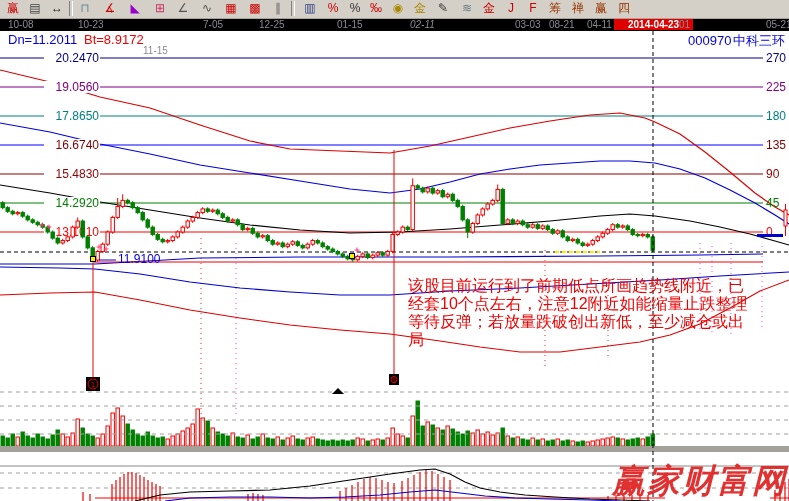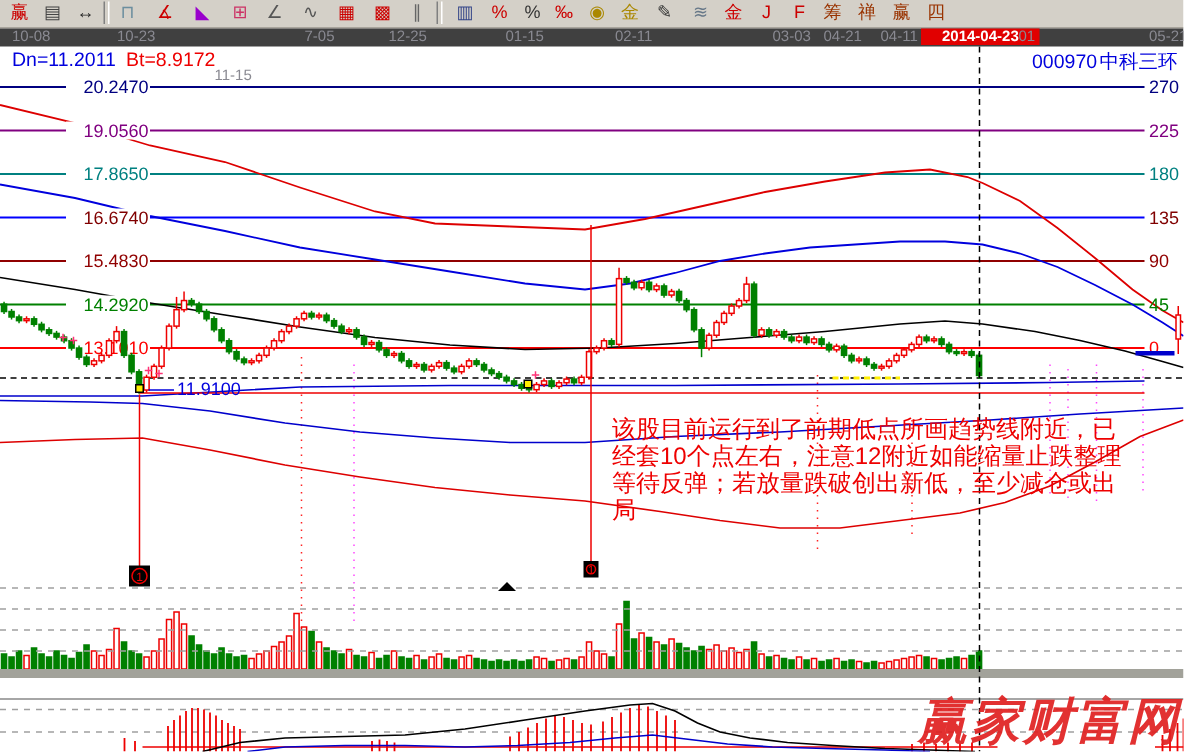--- a/index.html
+++ b/index.html
@@ -5,21 +5,21 @@
   html,body{margin:0;padding:0;background:#ffffff;}
   body{width:789px;height:501px;position:relative;overflow:hidden;
        font-family:"Liberation Sans",sans-serif;}
   #topbars{position:absolute;top:0;left:0;width:789px;z-index:2;}
   #toolbar{position:relative;height:18px;background:#d4d0c8;
            border-bottom:1px solid #a8a49c;}
   .tb-icon{position:absolute;top:0;width:20px;height:16px;line-height:16px;
            text-align:center;font-size:12px;cursor:pointer;}
   .tb-sep{position:absolute;top:1px;width:2px;height:15px;
           border-left:1px solid #808080;border-right:1px solid #ffffff;}
-  #dateaxis{position:relative;height:12px;background:#404040;}
+  #dateaxis{position:relative;height:12px;background:#000000;}
   .date-label{position:absolute;top:0;font-size:10px;color:#8a8a92;
               white-space:nowrap;letter-spacing:0px;}
   .date-label.hl{background:#e10000;color:#ffffff;padding:0 14px;font-weight:bold;}
   #chart-svg{position:absolute;top:0;left:0;z-index:1;}
   text{font-family:"Liberation Sans",sans-serif;}
 </style>
 </head>
 <body>
 
 <div id="topbars">
@@ -54,23 +54,23 @@
       <div class="tb-sep" style="left: 69px;"></div>
       <div class="tb-sep" style="left: 291px;"></div>
     </div>
   <div id="dateaxis">
       <span class="date-label" style="left: 8px;">10-08</span>
       <span class="date-label" style="left: 78px;">10-23</span>
       <span class="date-label" style="left: 143px; margin-top: 26px;">11-15</span>
       <span class="date-label" style="left: 203px;">7-05</span>
       <span class="date-label" style="left: 259px; text-align: right;">12-25</span>
       <span class="date-label" style="left: 337px;">01-15</span>
-      <span class="date-label" style="left: 410px;">02-11</span>
+      <span class="date-label" style="left: 410px; font-style: italic;">02-11</span>
       <span class="date-label" style="left: 479px; margin-left: 36px;">03-03</span>
-      <span class="date-label" style="left: 549px;">04-21</span>
+      <span class="date-label" style="left: 549px;">08-21</span>
       <span class="date-label" style="left: 587px;">04-11</span>
       <span class="date-label hl" style="left: 614px;">2014-04-23</span>
       <span class="date-label" style="left: 679px;">01</span>
       <span class="date-label" style="left: 766px; text-align: center;">05-21</span>
     </div>
 </div>
 
 <svg id="chart-svg" width="789" height="501">
   <g id="g-static">
     <text x="8" y="44" font-size="13" fill="#0000dd">Dn=11.2011</text>

